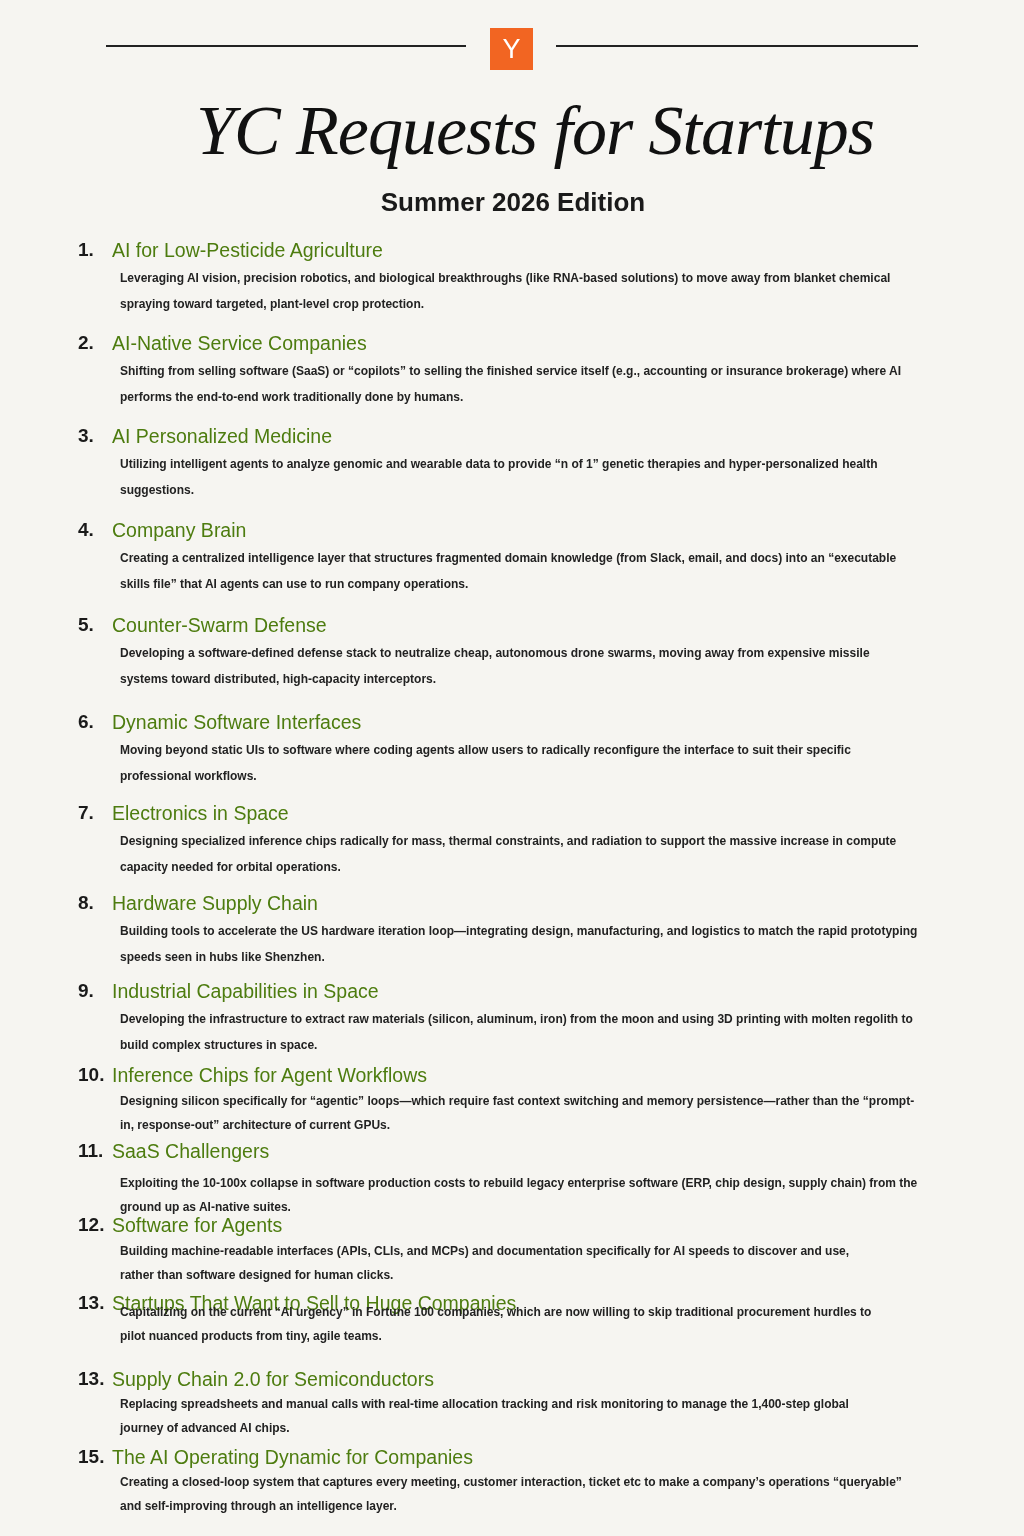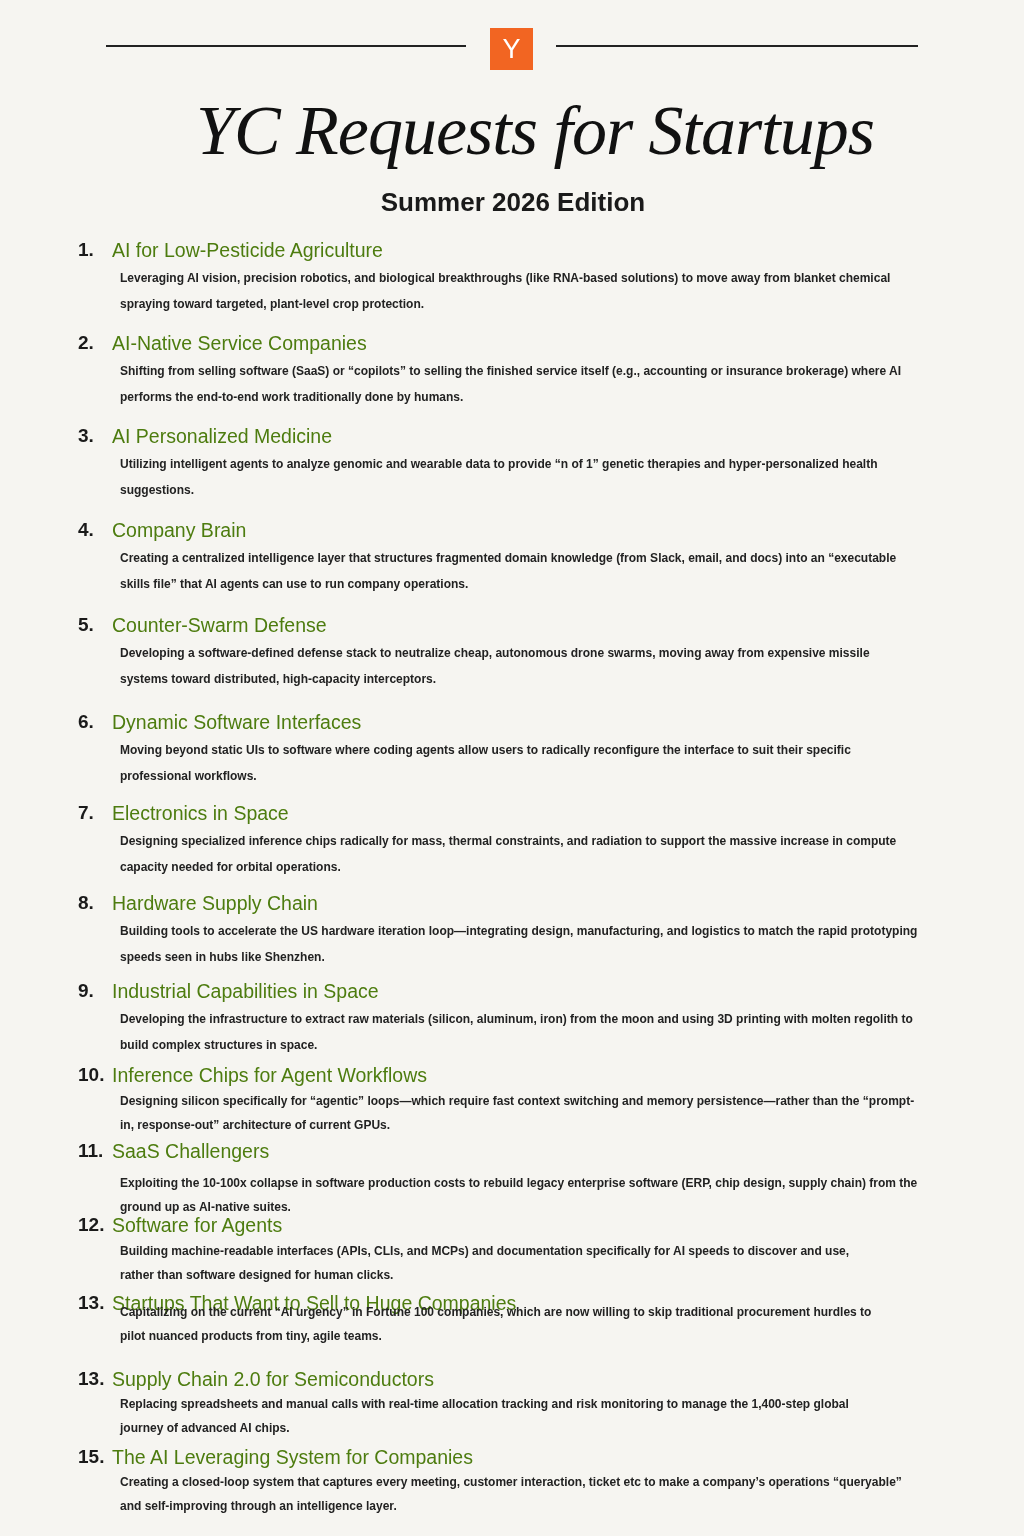--- a/index.html
+++ b/index.html
@@ -124,16 +124,16 @@
     <span class="heading">Startups That Want to Sell to Huge Companies</span>
     <div class="desc tight" style="top:10px; width:770px">Capitalizing on the current “AI urgency” in Fortune 100 companies, which are now willing to skip traditional procurement hurdles to pilot nuanced products from tiny, agile teams.</div>
   </div>
   <div class="item" style="top:1366px">
     <span class="num">13.</span>
     <span class="heading">Supply Chain 2.0 for Semiconductors</span>
     <div class="desc tight" style="top:26px; width:770px">Replacing spreadsheets and manual calls with real-time allocation tracking and risk monitoring to manage the 1,400-step global journey of advanced AI chips.</div>
   </div>
   <div class="item" style="top:1444px">
     <span class="num">15.</span>
-    <span class="heading">The AI Leveraging System for Companies</span>
+    <span class="heading">The AI Operating Dynamic for Companies</span>
     <div class="desc tight" style="top:26px; width:790px">Creating a closed-loop system that captures every meeting, customer interaction, ticket etc to make a company’s operations “queryable” and self-improving through an intelligence layer.</div>
   </div>
 </div>
 
 </body></html>

